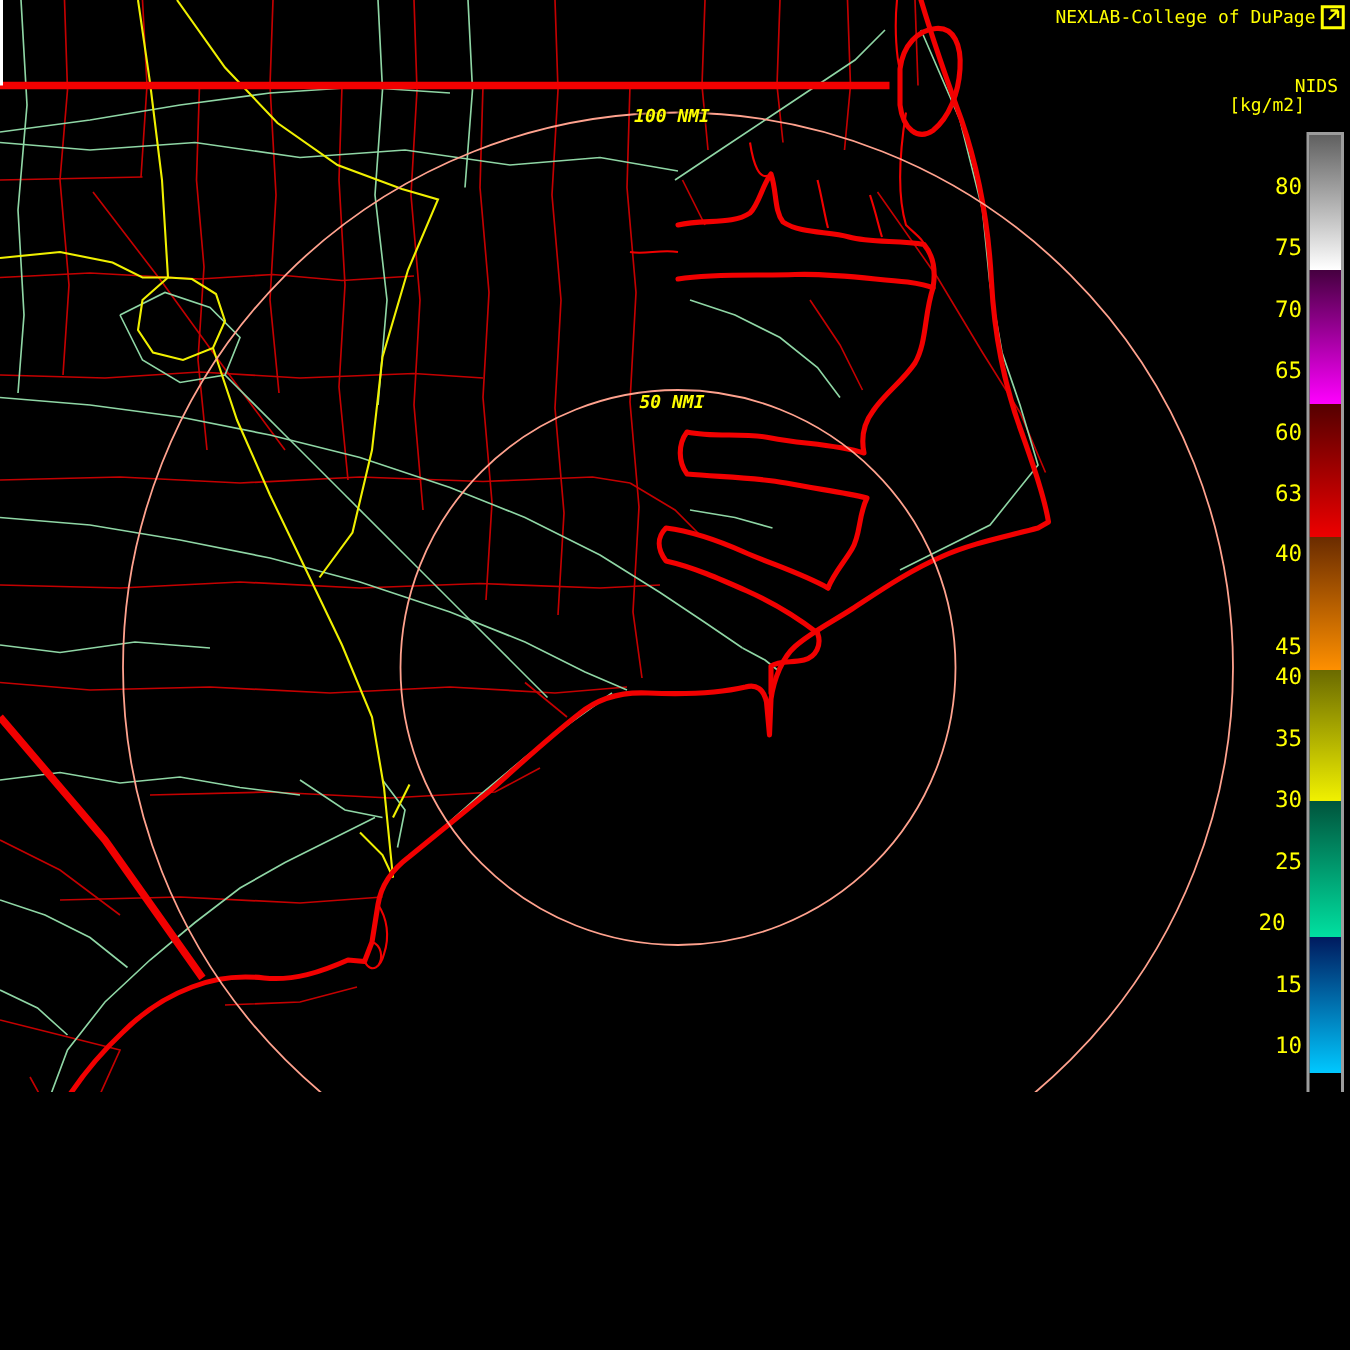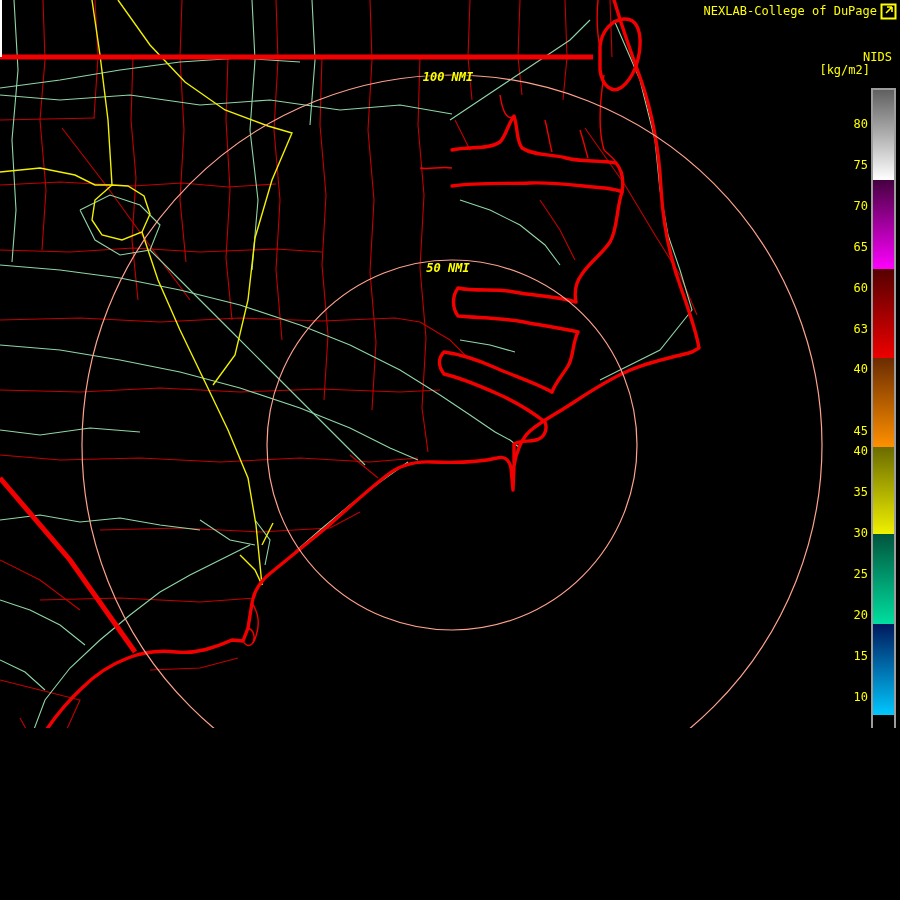--- a/index.html
+++ b/index.html
@@ -26,21 +26,21 @@
   }
   .logo{position:absolute;top:3px;right:3px;width:17px;height:17px;}
   .scale-title{position:absolute;top:50px;right:8px;color:#ffff00;font-size:12px;text-align:right;}
   .scale-units{position:absolute;top:63px;right:30px;color:#ffff00;font-size:12px;text-align:right;}
   #colorbar{
     position:absolute;left:871px;top:88px;width:21px;height:700px;
     border:2px solid #9c9c9c;box-sizing:content-box;background:#000;
   }
   .cb-tick{
     position:absolute;right:32px;width:40px;text-align:right;
-    color:#ffff00;font-size:12px;line-height:18px;
+    color:#ffff00;font-size:15px;line-height:18px;
   }
   .footer-title{
     position:absolute;left:0;top:881px;width:900px;text-align:center;
     color:#ffffff;font-size:13px;letter-spacing:1px;white-space:nowrap;
   }
 </style>
 </head>
 <body>
 
 <div id="screen">
@@ -187,21 +187,21 @@
       <div class="cb-tick" style="top: 196.8px;">70</div>
       <div class="cb-tick" style="top: 237.7px;">65</div>
       <div class="cb-tick" style="top: 278.6px;">60</div>
       <div class="cb-tick" style="top: 319.5px;">63</div>
       <div class="cb-tick" style="top: 360.4px;">40</div>
       <div class="cb-tick" style="top: 401.3px; margin-top: 21px;">45</div>
       <div class="cb-tick" style="top: 442.2px;">40</div>
       <div class="cb-tick" style="top: 483.1px;">35</div>
       <div class="cb-tick" style="top: 524px;">30</div>
       <div class="cb-tick" style="top: 564.9px; text-align: right;">25</div>
-      <div class="cb-tick" style="top: 605.8px;">20</div>
+      <div class="cb-tick" style="top: 605.8px; text-align: center;">20</div>
       <div class="cb-tick" style="top: 646.7px;">15</div>
       <div class="cb-tick" style="top: 687.6px;">10</div>
       <div class="cb-tick" style="top: 728.5px;">5</div>
       <div class="cb-tick" style="top: 769.4px;">0</div>
     </div>
 
   <div class="ring-label" style="left:448px;top:77px;">100 NMI</div>
   <div class="ring-label" style="left:448px;top:268px;">50 NMI</div>
 
 

